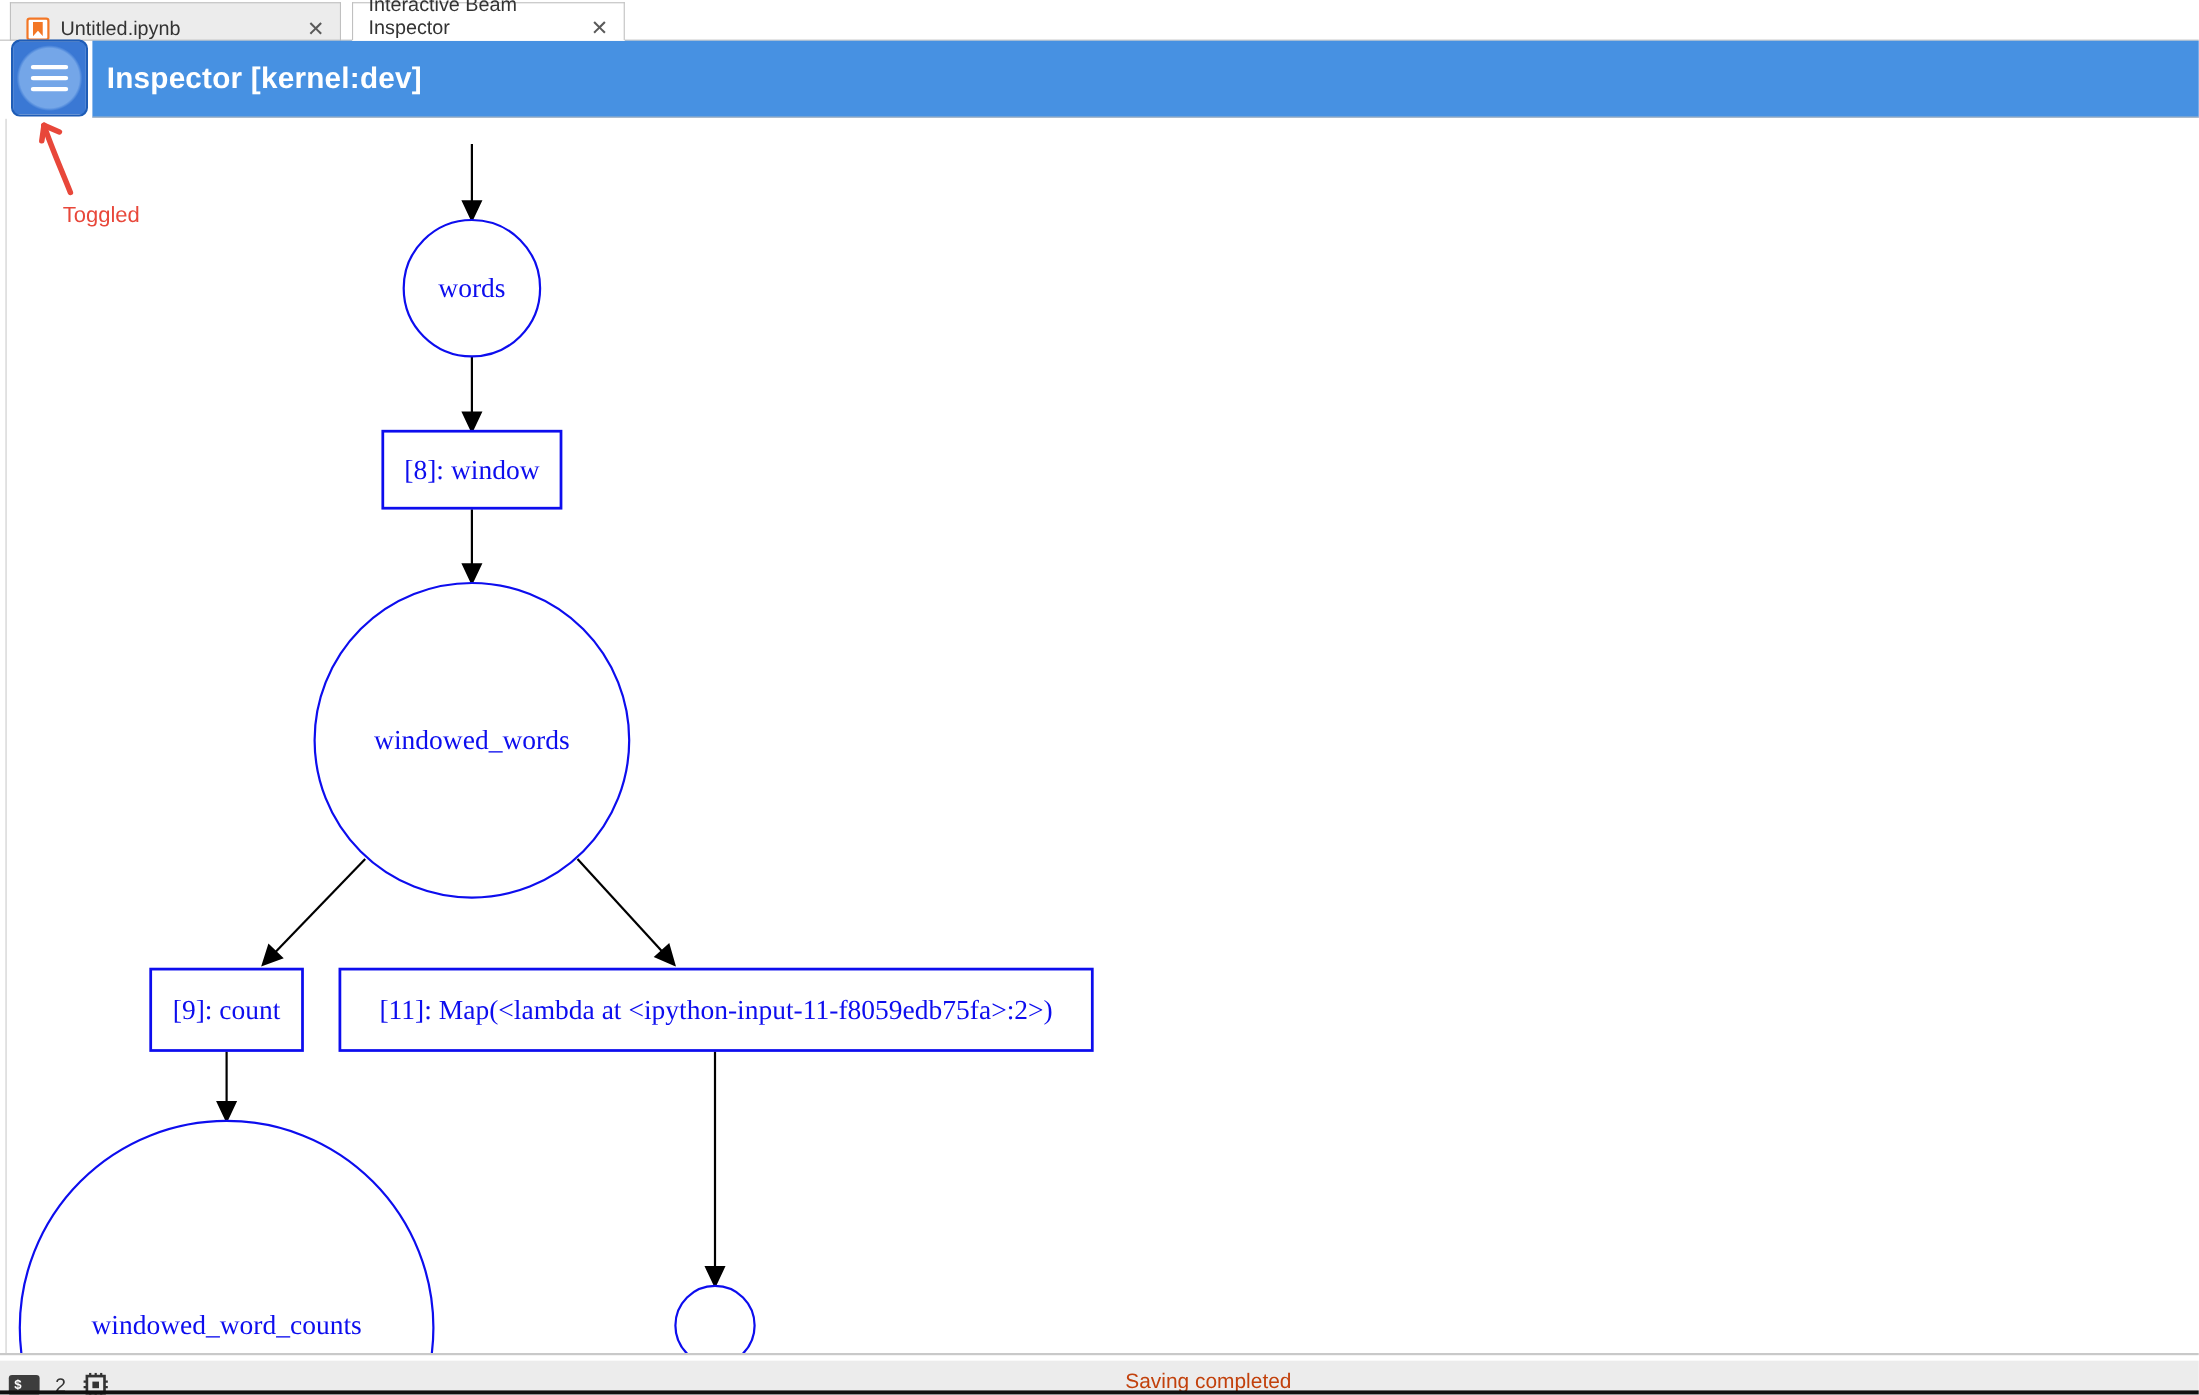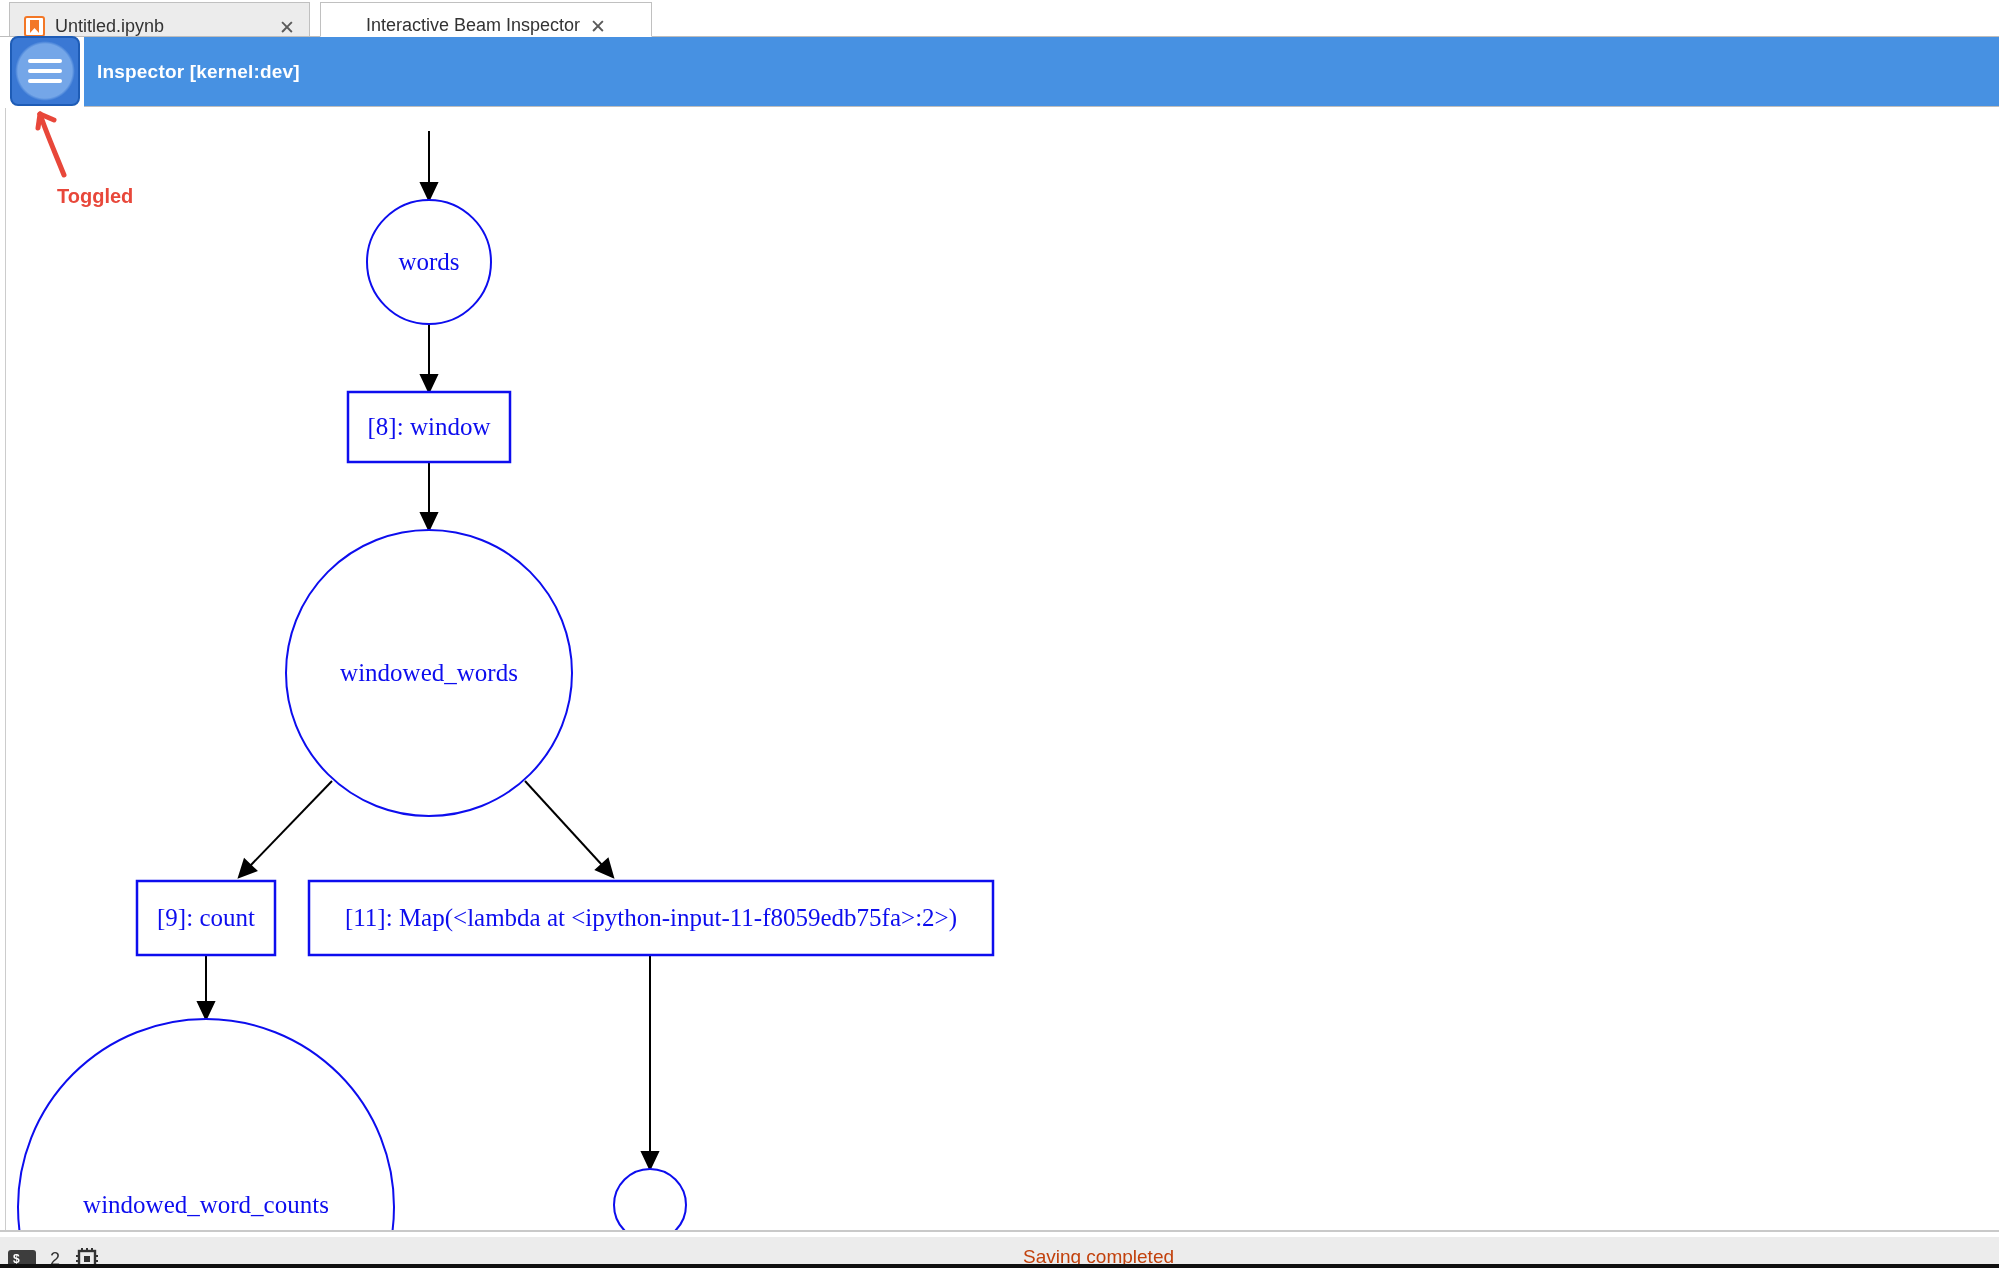--- a/index.html
+++ b/index.html
@@ -16,53 +16,53 @@
   .tab {
     position:absolute; top:2px; height:35px;
     display:flex; align-items:flex-end; gap:10px;
     font-size:18px; color:#333333; padding:0 14px;
   }
   .tab.inactive {
     left:9px; width:301px; background:#ececec;
     border:1px solid #c0c0c0; border-bottom:none;
   }
   .tab.active {
-    left:320px; width:332px; background:#ffffff;
+    left:320px; width:248px; background:#ffffff;
     border:1px solid #c0c0c0; border-bottom:1px solid #ffffff;
     justify-content:center; z-index:3;
   }
   .tab .close { color:#5a5a5a; font-size:19px; line-height:1; cursor:pointer; }
   .tab.inactive .close { margin-left:auto; }
   .nb-icon {
     width:21px; height:21px; border:2px solid #f37726; border-radius:3px;
     display:flex; align-items:flex-start; justify-content:center; background:#ffffff;
   }
   .nb-icon .bookmark {
     width:9px; height:13px; margin-top:2px; background:#f37726;
     clip-path:polygon(0 0, 100% 0, 100% 100%, 50% 62%, 0 100%);
   }
   .header {
     position:absolute; left:84px; right:0; top:37px; height:70px;
     background:#4791e2; border-bottom:1px solid #bdbdbd;
     display:flex; align-items:center;
   }
-  .header-title { color:#ffffff; font-size:19px; font-weight:bold; margin-left:13px; letter-spacing:0.2px; }
+  .header-title { color:#ffffff; font-size:27px; font-weight:bold; margin-left:13px; letter-spacing:0.2px; }
   .menu-toggle {
     position:absolute; left:10px; top:36px; width:70px; height:70px;
     border:2px solid #1e5cb6; border-radius:8px; cursor:pointer;
     background:radial-gradient(circle at 50% 50%, #74a6e8 0%, #74a6e8 58%, #3a78d4 64%);
     display:flex; flex-direction:column; align-items:center; justify-content:center; gap:6px;
     z-index:4;
   }
   .menu-toggle .bar { width:34px; height:4px; background:#ffffff; border-radius:2px; }
 
   
   .annotation-label {
     position:absolute; left:57px; top:185px;
-    color:#e8473a; font-size:20px; font-weight:bold;text-align:center;
+    color:#e8473a; font-size:20px; font-weight:normal;text-align:center;
   }
   .annotation-arrow { position:absolute; left:0; top:0; z-index:5; pointer-events:none; }
 
   
   .content-left-border { position:absolute; left:5px; top:108px; width:1px; height:1122px; background:#cccccc; }
   .diagram { position:absolute; left:0; top:108px; width:1999px; height:1122px; }
   .diagram text {
     font-family:"Liberation Serif", serif; font-size:25px; fill:#0d0dee;
   }
 

